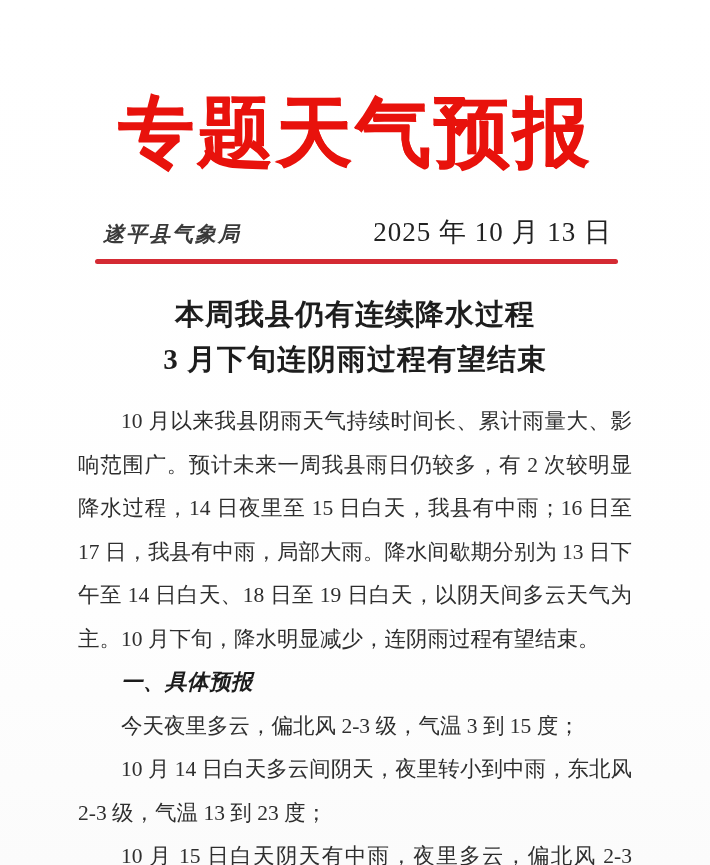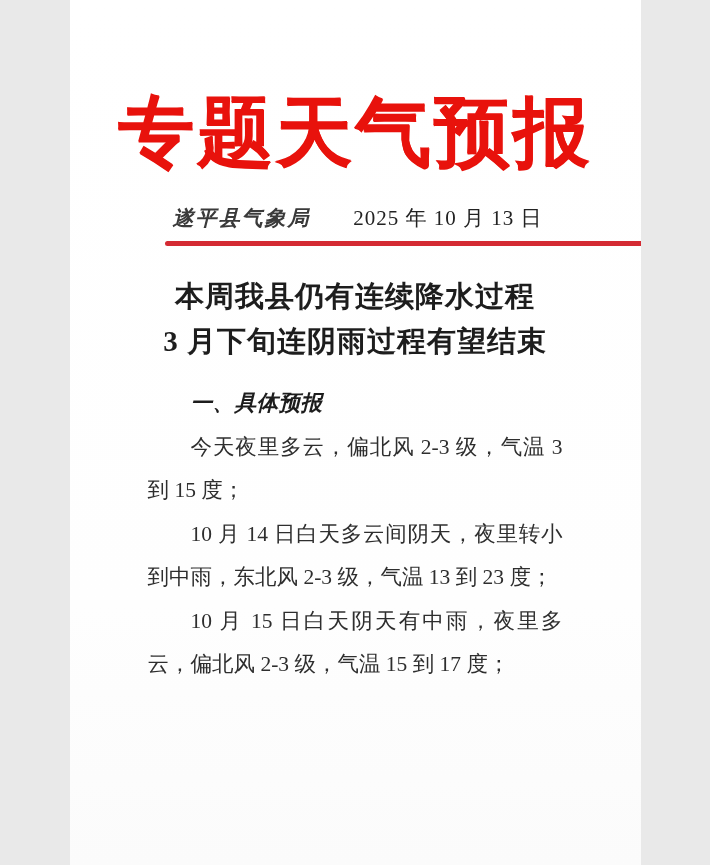--- a/index.html
+++ b/index.html
@@ -2,21 +2,21 @@
 <html><head>
 <meta charset="utf-8">
 <style>
   html, body {
     margin: 0;
     padding: 0;
     background: #e9e9e9;
   }
   .page {
     position: relative;
-    width: 571px;
+    width: 710px;
     height: 865px;
     margin: 0 auto;
     background: linear-gradient(180deg, #ffffff 0%, #fefefe 70%, #fbfbfb 100%);
     overflow: hidden;
     font-family: "Liberation Serif", "DejaVu Serif", serif;
     color: #2b2b2b;
   }
 
   
   .masthead {
@@ -30,31 +30,31 @@
     color: #e8120c;
     text-shadow: 0.5px 0.5px 0 #e8120c;
     white-space: nowrap;
   }
 
   
   .letterhead-row {
     display: flex;
     justify-content: space-between;
     align-items: baseline;
-    margin: 18px 98px 0 103px;
+    margin: 28px 98px 0 103px;
   }
   .issuer {
     font-size: 21px;
     font-style: italic;
     font-weight: 600;
     letter-spacing: 2px;
     color: #3a3a3a;
   }
   .doc-date {
-    font-size: 21px;
+    font-size: 27px;
     letter-spacing: 1px;
     color: #222;
   }
 
   
   .red-rule {
     position: relative;
     margin: 9px auto 0 95px;
     width: 523px;
     height: 5px;
@@ -106,20 +106,21 @@
   </div>
 
   <div class="red-rule"></div>
 
   <div class="headline">
     <div>本周我县仍有连续降水过程</div>
     <div>3 月下旬连阴雨过程有望结束</div>
   </div>
 
   <div class="body-text">
+    <p>10 月以来我县阴雨天气持续时间长、累计雨量大、影响范围广。预计未来一周我县雨日仍较多，有 2 次较明显降水过程，14 日夜里至 15 日白天，我县有中雨；16 日至 17 日，我县有中雨，局部大雨。降水间歇期分别为 13 日下午至 14 日白天、18 日至 19 日白天，以阴天间多云天气为主。10 月下旬，降水明显减少，连阴雨过程有望结束。</p>
 
     <p class="section-heading">一、具体预报</p>
 
     <p>今天夜里多云，偏北风 2-3 级，气温 3 到 15 度；</p>
 
     <p>10 月 14 日白天多云间阴天，夜里转小到中雨，东北风 2-3 级，气温 13 到 23 度；</p>
 
     <p>10 月 15 日白天阴天有中雨，夜里多云，偏北风 2-3 级，气温 15 到 17 度；</p>
 
   </div>

